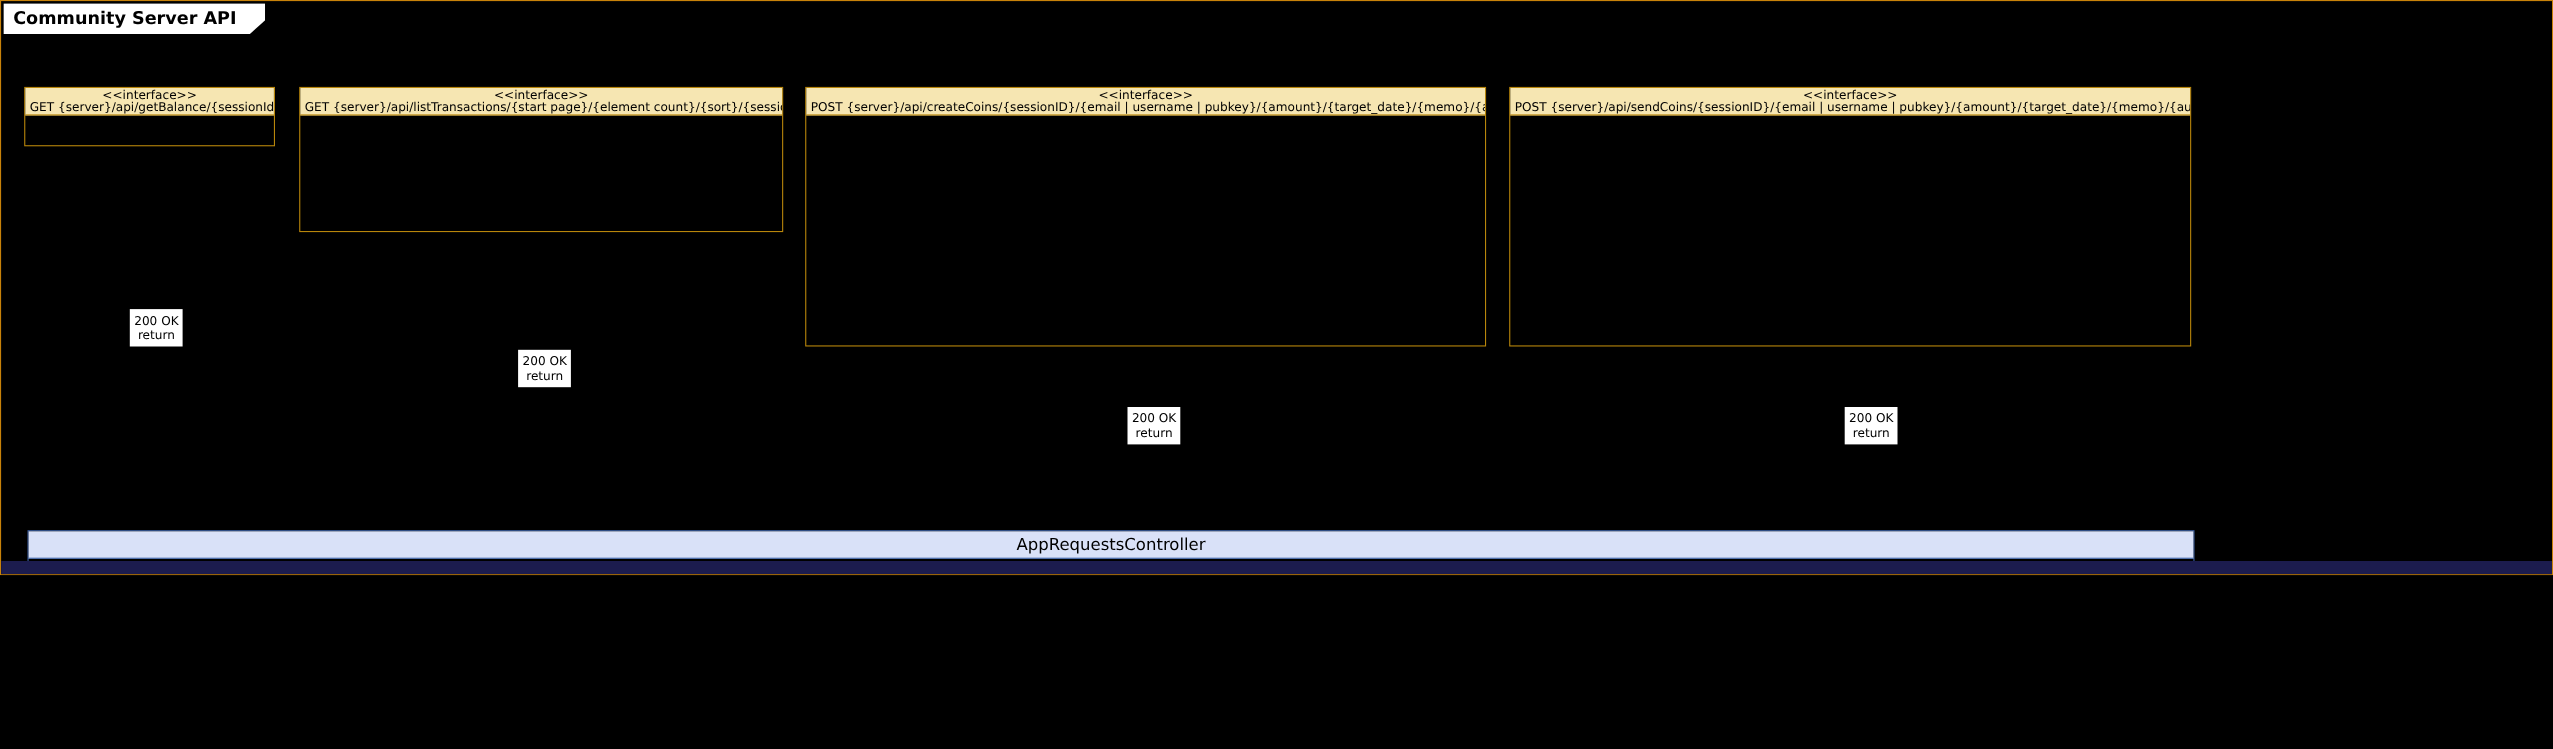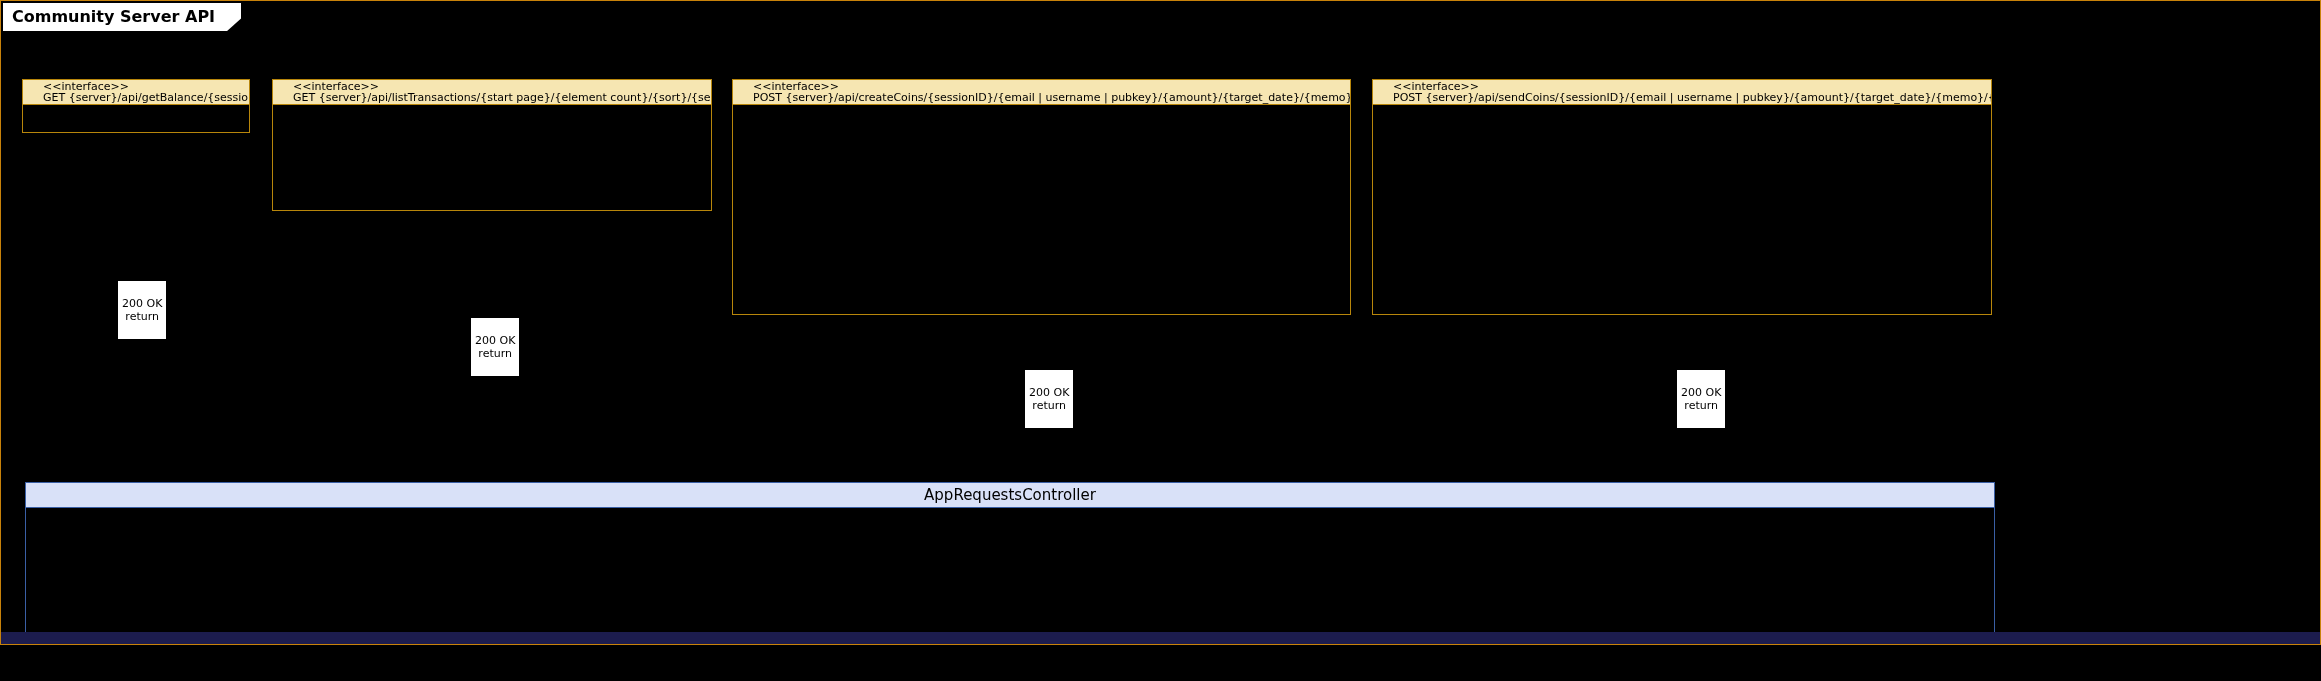--- a/index.html
+++ b/index.html
@@ -2,21 +2,21 @@
 <html><head>
 <meta charset="utf-8">
 <style>
   * { margin: 0; padding: 0; box-sizing: border-box; }
   html, body { background: #000; }
   body { font-family: "DejaVu Sans", "Liberation Sans", sans-serif; }
 
   .frame {
     position: relative;
     width: 2321px;
-    height: 645px;
+    height: 523px;
     background: #000;
     border: 1px solid #C8820A;
     overflow: hidden;
   }
 
   
   .frame-tab {
     position: absolute;
     left: 2px; top: 2px;
     height: 28px;
@@ -33,38 +33,38 @@
   
   .iface {
     position: absolute;
     border: 1px solid #B8860B;
     background: transparent;
   }
   .iface-header {
     background: #F6E6B2;
     border-bottom: 1px solid #B8860B;
     color: #000;
-    text-align: left;
-    padding: 1px 20px;
+    text-align: center;
+    padding: 1px 4px;
     white-space: nowrap;
     overflow: hidden;
   }
   .iface-header .stereo { font-size: 11px; line-height: 11px; }
   .iface-header .sig    { font-size: 11px; line-height: 11px; }
   .iface-body { background: transparent; }
 
   
   .ret-label {
     position: absolute;
     background: #FFFFFF;
     color: #000;
     font-size: 11px;
     line-height: 13px;
     text-align: center;
-    padding: 16px 4px;
+    padding: 4px 4px;
     white-space: nowrap;
   }
 
   
   .controller {
     position: absolute;
     border: 1px solid #3A5FA5;
     background: transparent;
   }
   .controller-header {

